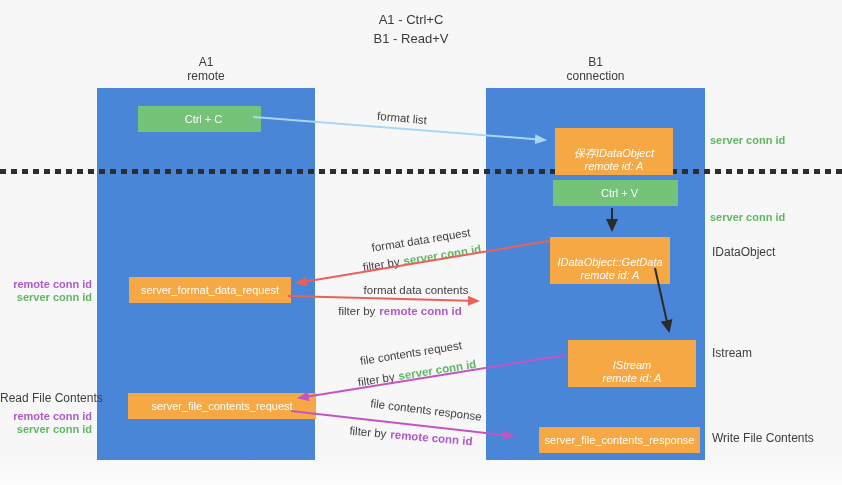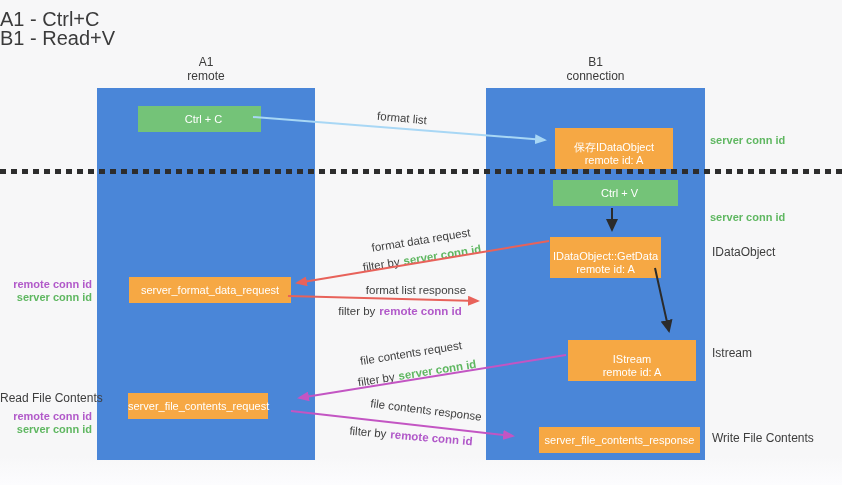--- a/index.html
+++ b/index.html
@@ -1,30 +1,30 @@
 <!DOCTYPE html>
 <html><head>
 <meta charset="utf-8">
 <style>
   html,body{margin:0;padding:0;}
   body{font-family:"Liberation Sans","DejaVu Sans",sans-serif;background:#eee;}
   .canvas{position:relative;width:842px;height:485px;background:linear-gradient(#f7f7f8 0 94%,#fcfcfe);overflow:hidden;}
 
-  .title{position:absolute;left:0;top:10px;width:822px;text-align:left;color:#3b3b3b;font-size:20px;line-height:19px;}
+  .title{position:absolute;left:0;top:10px;width:822px;text-align:center;color:#3b3b3b;font-size:13px;line-height:19px;}
   .lane-header{position:absolute;text-align:center;color:#3b3b3b;font-size:12px;line-height:13.5px;}
   .lane{position:absolute;top:88px;height:372px;background:#4a86d8;}
   .lane-left{left:97px;width:218px;}
   .lane-right{left:486px;width:219px;}
 
   .dotted{position:absolute;left:0;top:169px;width:842px;height:5px;
     background:repeating-linear-gradient(to right,#2d2d2d 0 6px,transparent 6px 11px);}
 
   .node{position:absolute;color:#fff;text-align:center;font-size:11px;}
   .node.single{line-height:26px;height:26px;}
-  .node.double{line-height:13px;padding-top:13px;}
+  .node.double{line-height:13px;padding-top:19px;font-style:italic;}
   .green-node{background:#74c378;padding-left:8px;}
   .orange-node{background:#f6a844;}
 
   .side-label{position:absolute;font-size:11px;white-space:nowrap;}
   .bold-green{color:#5fb761;font-weight:bold;}
   .bold-purple{color:#b159c9;font-weight:bold;}
   .plain-dark{color:#3d3d3d;font-size:12px;font-weight:normal;}
   .left-col-label{left:0;width:92px;text-align:right;}
 
   .alabel{position:absolute;font-size:11.5px;color:#3f3f3f;white-space:nowrap;}
@@ -64,36 +64,36 @@
 
   <div class="node double orange-node" style="left:555px;top:128px;width:118px;height:28px;">
     <div>保存IDataObject</div>
     <div>remote id: A</div>
   </div>
 
   <div class="node single green-node" style="left:553px;top:180px;width:117px;">
     <span>Ctrl + V</span>
   </div>
 
-  <div class="node double orange-node" style="left:550px;top:237px;width:111px;height:28px;">
+  <div class="node double orange-node" style="left:550px;top:237px;width:120px;height:28px;">
     <div>IDataObject::GetData</div>
     <div>remote id: A</div>
   </div>
 
   <div class="node single orange-node" style="left:129px;top:277px;width:162px;">
     <span>server_format_data_request</span>
   </div>
 
 
   <div class="node double orange-node" style="left:568px;top:340px;width:128px;height:28px;">
     <div>IStream</div>
     <div>remote id: A</div>
   </div>
 
-  <div class="node single orange-node" style="left:128px;top:393px;width:140px;">
+  <div class="node single orange-node" style="left:128px;top:393px;width:188px;">
     <span>server_file_contents_request</span>
   </div>
 
   <div class="node single orange-node" style="left:523px;top:427px;width:161px;margin-left:16px;">
     <span>server_file_contents_response</span>
   </div>
 
   <div class="side-label bold-green" style="left:710px;top:134px;">server conn id</div>
   <div class="side-label bold-green" style="left:710px;top:211px;">server conn id</div>
   <div class="side-label plain-dark" style="left:712px;top:245px;">IDataObject</div>
@@ -111,21 +111,21 @@
   </div>
 
   <div class="alabel" style="left:421px;top:240px;transform:translate(-50%,-50%) rotate(-9deg);">
     <span>format data request</span>
   </div>
   <div class="alabel" style="left:422px;top:258px;transform:translate(-50%,-50%) rotate(-9deg);">
     <span>filter by</span><span class="green-text">server conn id</span>
   </div>
 
   <div class="alabel" style="left:416px;top:290px;transform:translate(-50%,-50%);">
-    <span>format list response</span>
+    <span>format data contents</span>
   </div>
   <div class="alabel" style="left:400px;top:311px;transform:translate(-50%,-50%);">
     <span>filter by</span><span class="purple-text">remote conn id</span>
   </div>
 
   <div class="alabel" style="left:411px;top:353px;transform:translate(-50%,-50%) rotate(-9deg);">
     <span>file contents request</span>
   </div>
   <div class="alabel" style="left:417px;top:373px;transform:translate(-50%,-50%) rotate(-9deg);">
     <span>filter by</span><span class="green-text">server conn id</span>

